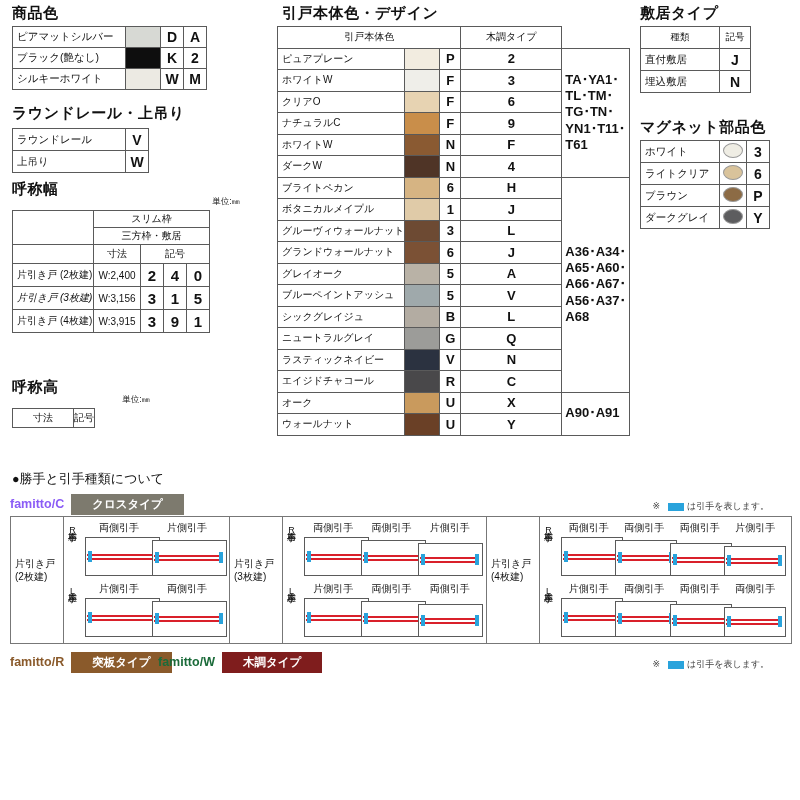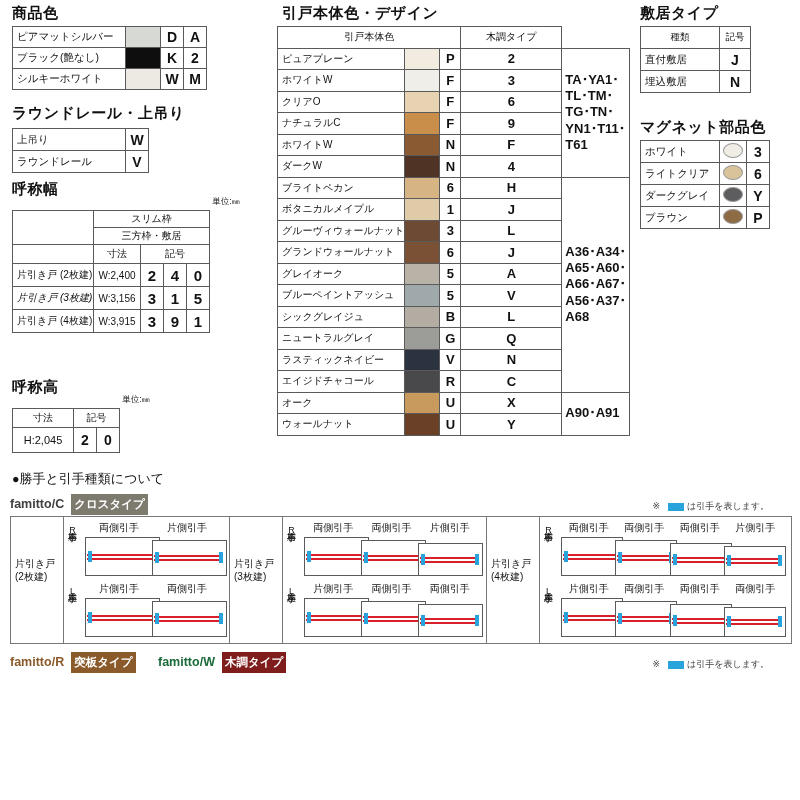--- a/index.html
+++ b/index.html
@@ -39,21 +39,21 @@
   
   #sill td{height:21px;}
   #sill .lbl{width:74px;}
   
   #magnet td{height:21px;}
   #magnet .lbl{width:74px;}
   .dot{width:26px;}
   .mdot{width:18px;height:13px;border-radius:50%;display:inline-block;border:1px solid #999;}
 
   
-  .badge{display:inline-block;color:#fff;font-weight:bold;font-size:11.5px;padding:3px 3px;}
+  .badge{display:inline-block;color:#fff;font-weight:bold;font-size:11.5px;padding:3px 21px;}
   .doorbox{border:1px solid #777;background:#fff;position:relative;}
   .note{font-size:9px;color:#444;}
   .blue{display:inline-block;width:16px;height:8px;background:#29a3dc;vertical-align:middle;}
   .vtxt{writing-mode:vertical-rl;text-orientation:upright;font-size:9px;line-height:1.05;}
   .panel{position:absolute;border:1px solid #5a5a5a;background:#fff;}
   .hl{position:absolute;background:#d9202a;}
   .hl2{position:absolute;background:#29a3dc;}
   .grp-label{font-size:10px;white-space:nowrap;}
   .bullet{font-size:12.5px;font-weight:bold;}
 </style>
@@ -81,26 +81,26 @@
     <td class="code">W</td>
     <td class="code">M</td>
   </tr>
 </tbody>
   </table>
 
 <div class="abs sec-title" style="left:12px;top:104px;">ラウンドレール・上吊り</div>
 <table class="abs" id="rail" style="left:12px;top:128px;">
   <tbody>
       <tr>
+    <td class="lbl">ラウンドレール</td>
+    <td class="code">V</td>
+  </tr>
+  <tr>
     <td class="lbl">上吊り</td>
     <td class="code">W</td>
-  </tr>
-  <tr>
-    <td class="lbl">ラウンドレール</td>
-    <td class="code">V</td>
   </tr>
 </tbody>
   </table>
 
 <div class="abs sec-title" style="left:12px;top:180px;">呼称幅</div>
 <div class="abs unit" style="left:180px;top:196px;width:60px;">単位:㎜</div>
 <table class="abs" id="width" style="left:12px;top:210px;">
   <tbody>
       <tr>
     <td rowspan="2" style="border:1px solid #5a5a5a;width:80px;"></td>
@@ -138,25 +138,20 @@
 </tbody>
   </table>
 
 <div class="abs sec-title" style="left:12px;top:378px;">呼称高</div>
 <div class="abs unit" style="left:90px;top:394px;width:60px;">単位:㎜</div>
 <table class="abs" id="height" style="left:12px;top:408px;">
   <tbody>
       <tr>
     <td style="width:60px;height:18px;font-size:10px;">寸法</td>
     <td colspan="2" style="font-size:10px;">記号</td>
-  </tr>
-  <tr>
-    <td style="height:24px;font-size:11px;">H:2,045</td>
-    <td class="code">2</td>
-    <td class="code">0</td>
   </tr>
 </tbody>
   </table>
 
 <div class="abs sec-title" style="left:282px;top:4px;">引戸本体色・デザイン</div>
 <table class="abs" id="bodycolor" style="left:277px;top:26px;">
   <tbody>
       <tr>
     <td colspan="3" style="height:18px;font-size:10px;">引戸本体色</td>
     <td style="width:100px;font-size:10px;">木調タイプ</td>
@@ -317,38 +312,38 @@
     <td class="lbl">ホワイト</td>
     <td class="dot"><span class="mdot" style="background:#efede4"></span></td>
     <td class="code">3</td>
   </tr>
   <tr>
     <td class="lbl">ライトクリア</td>
     <td class="dot"><span class="mdot" style="background:#d9c39b"></span></td>
     <td class="code">6</td>
   </tr>
   <tr>
+    <td class="lbl">ブラウン</td>
+    <td class="dot"><span class="mdot" style="background:#8c6b45"></span></td>
+    <td class="code">P</td>
+  </tr>
+  <tr>
     <td class="lbl">ダークグレイ</td>
     <td class="dot"><span class="mdot" style="background:#5d5d5f"></span></td>
     <td class="code">Y</td>
   </tr>
-  <tr>
-    <td class="lbl">ブラウン</td>
-    <td class="dot"><span class="mdot" style="background:#8c6b45"></span></td>
-    <td class="code">P</td>
-  </tr>
 </tbody>
   </table>
 
 <div class="abs" style="left:12px;top:470px;">
   <span class="bullet">●</span><span style="font-size:13px;font-weight:normal;">勝手と引手種類について</span>
 </div>
 
 <div class="abs" style="left:10px;top:494px;">
-  <span style="font-size:12.5px;font-weight:bold;color:#404040;">famitto/C</span>
+  <span style="font-size:12.5px;font-weight:bold;color:#8b5cf6;">famitto/C</span>
   <span class="badge" style="background:#7d7a6e;margin-left:4px;">クロスタイプ</span>
 </div>
 <div class="abs note" style="left:668px;top:500px;">
   <span class="blue"></span>
   <span style="margin-left:-34px;">※　　　は引手を表します。</span>
 </div>
 
 <div class="abs doorbox" id="block1" style="left:10px;top:516px;width:780px;height:126px;">
     <div class="abs" style="left: 0px; top: 0px; width: 218px; height: 126px;">
       <div class="abs" style="left: 4px; top: 41px; width: 48px; font-size: 10px; line-height: 1.25; text-align: left;">

